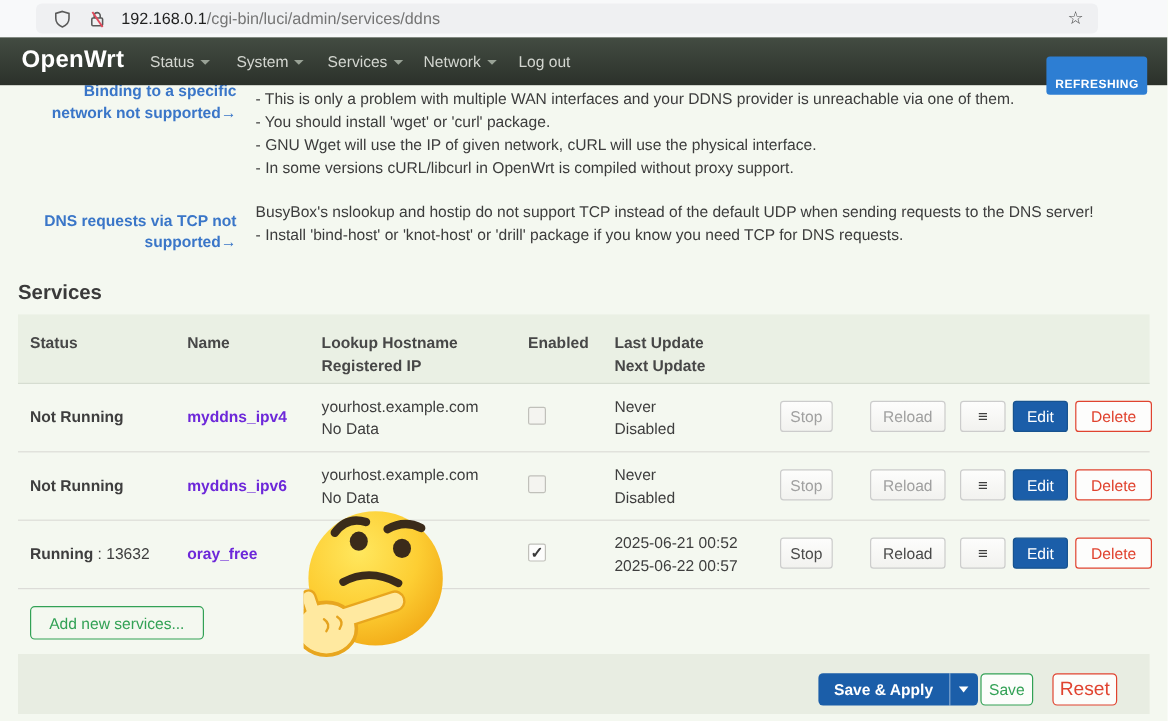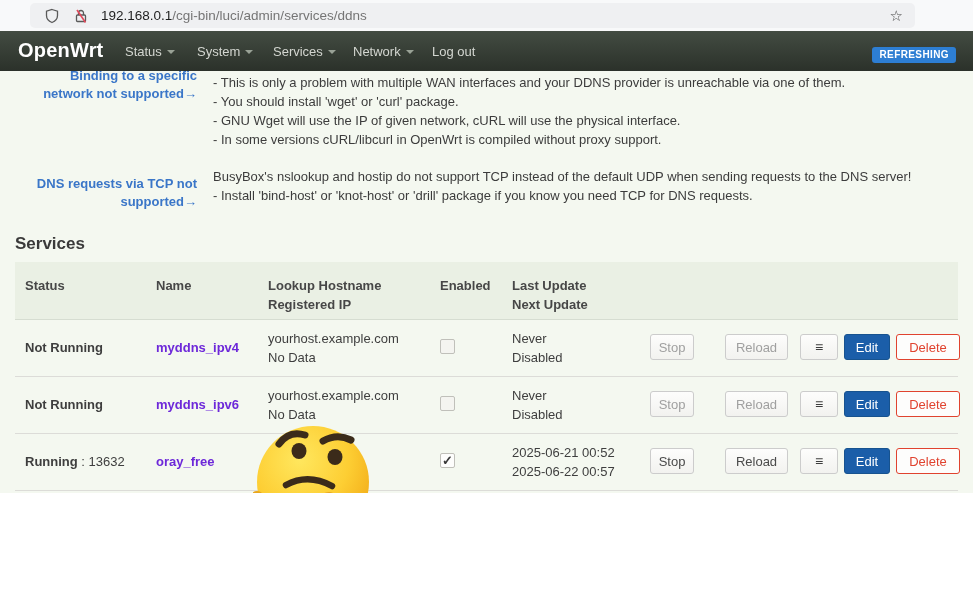--- a/index.html
+++ b/index.html
@@ -1,36 +1,36 @@
 <!DOCTYPE html>
 <html><head>
 <meta charset="utf-8">
 <style>
   html,body{margin:0;padding:0;}
   body{font-family:"Liberation Sans",sans-serif;}
-  #screen{position:relative;width:973px;height:493px;background:#f4f8f0;overflow:hidden;}
+  #screen{position:relative;width:973px;height:601px;background:#f4f8f0;overflow:hidden;}
   .abs{position:absolute;}
 
   
   #chrome{left:0;top:0;width:973px;height:31px;background:#f8f9fa;z-index:25;}
   #urlbar{left:30px;top:3px;width:885px;height:25px;background:#eff0f2;border-radius:5px;display:flex;align-items:center;}
   #urlbar .icon{display:inline-flex;align-items:center;justify-content:center;width:16px;height:16px;}
   #shield{margin-left:14px;}
   #lock{margin-left:13px;}
   #urltext{margin-left:12px;font-size:13.5px;white-space:nowrap;}
   #urltext .host{color:#1f1f1f;}
   #urltext .path{color:#757575;}
   #star{position:absolute;right:12px;top:3px;font-size:15px;color:#4b4b4b;line-height:19px;}
 
   
   #navbar{left:0;top:31px;width:973px;height:40px;background:linear-gradient(#434c42,#2b312a);z-index:20;}
   #brand{position:absolute;left:18px;top:8px;color:#ffffff;font-size:20px;font-weight:bold;letter-spacing:.2px;}
   .navitem{position:absolute;top:13px;color:#d3d6d0;font-size:13px;cursor:pointer;white-space:nowrap;}
   .caret{display:inline-block;width:0;height:0;border-left:4px solid transparent;border-right:4px solid transparent;border-top:4px solid #99a296;margin-left:5px;vertical-align:2px;}
-  #refreshing{position:absolute;right:17px;top:16px;background:#2d7ed3;color:#fff;font-size:10px;font-weight:bold;padding:2px 7px 3px 7px;border-radius:3px;letter-spacing:.4px;}
+  #refreshing{position:absolute;right:17px;top:16px;background:#2d7ed3;color:#fff;font-size:10px;font-weight:bold;padding:18px 7px 3px 7px;border-radius:3px;letter-spacing:.4px;}
 
   
   .help-label{width:172px;text-align:right;color:#3a76c8;font-weight:bold;font-size:13px;line-height:18px;cursor:pointer;}
   .help-text{font-size:13px;color:#3c3c3c;line-height:19px;white-space:nowrap;}
 
   
   #svc-heading{left:15px;top:234px;font-size:17px;font-weight:bold;color:#3a3a3a;}
   #table{left:15px;top:262px;width:943px;}
   #thead{position:absolute;left:0;top:0;width:943px;height:57px;background:#eaf0e4;border-bottom:1px solid #d6ddd1;}
   .hcell{position:absolute;top:14px;font-size:13px;font-weight:bold;color:#474747;line-height:19px;}

